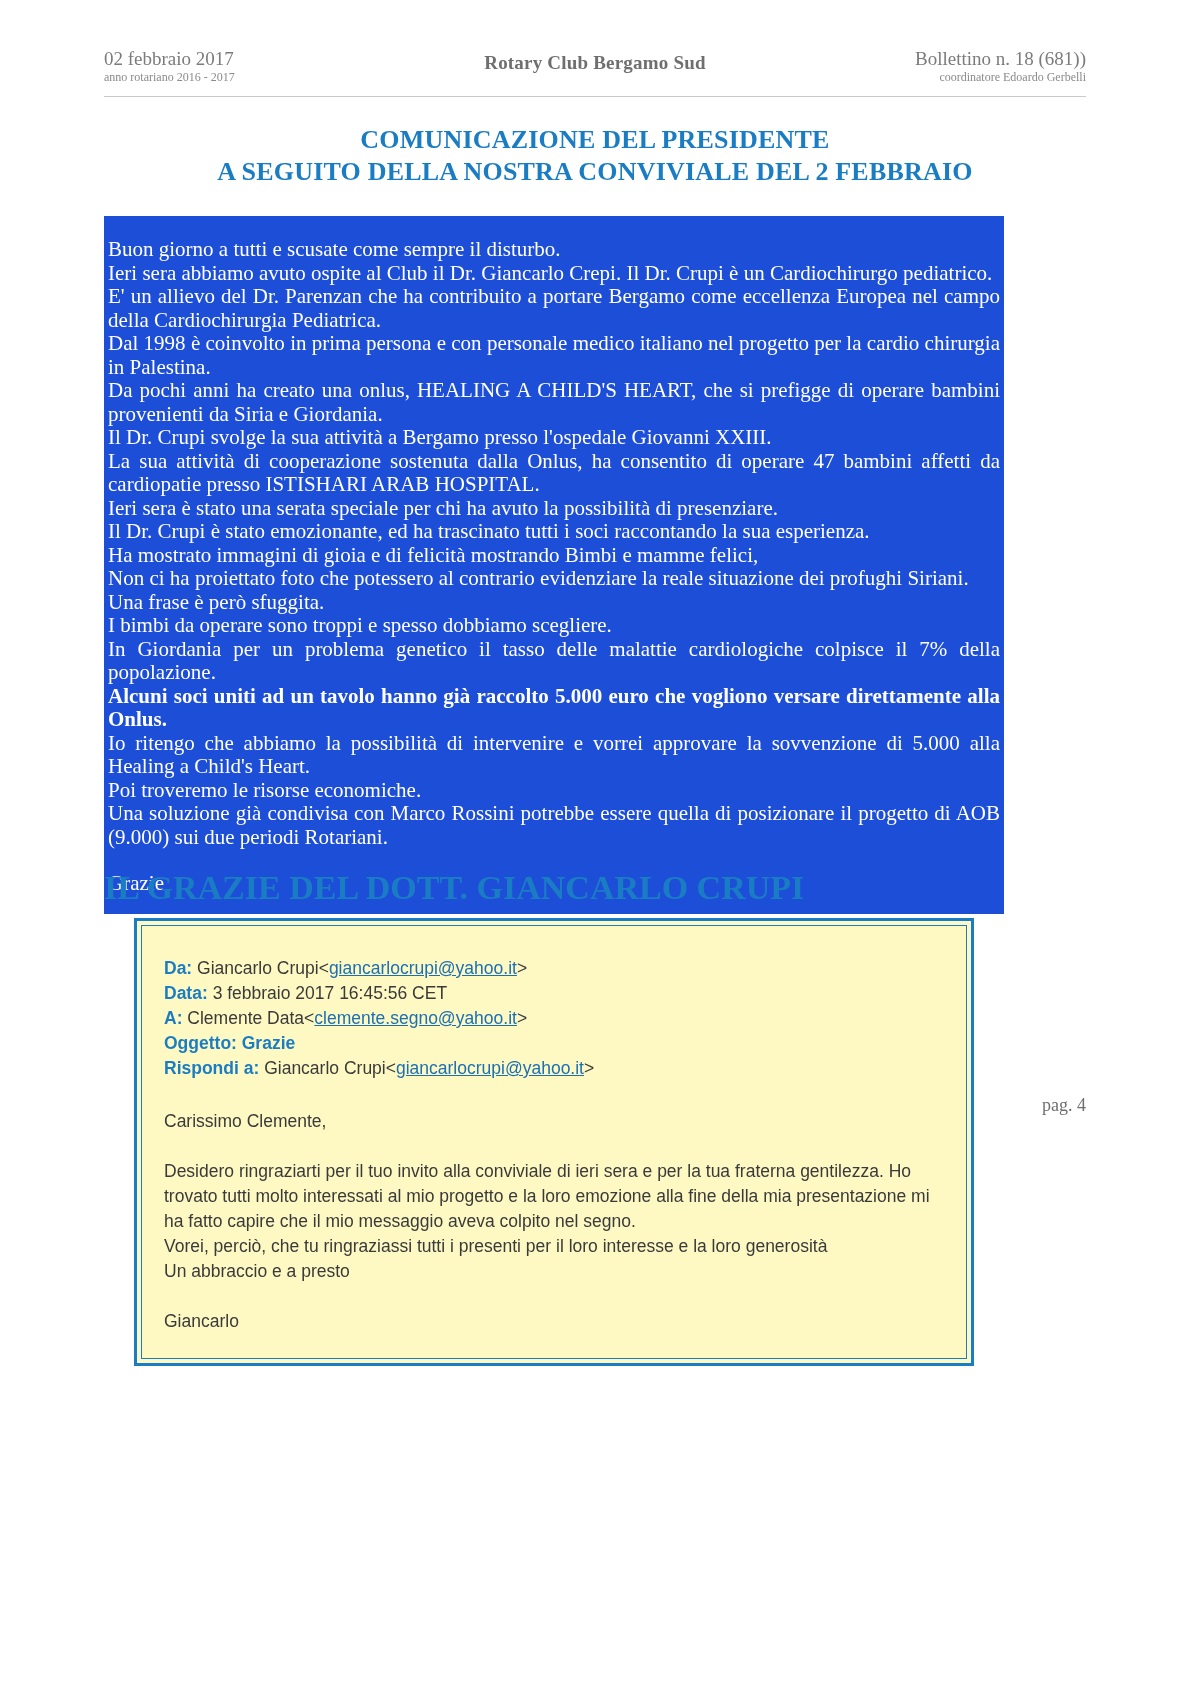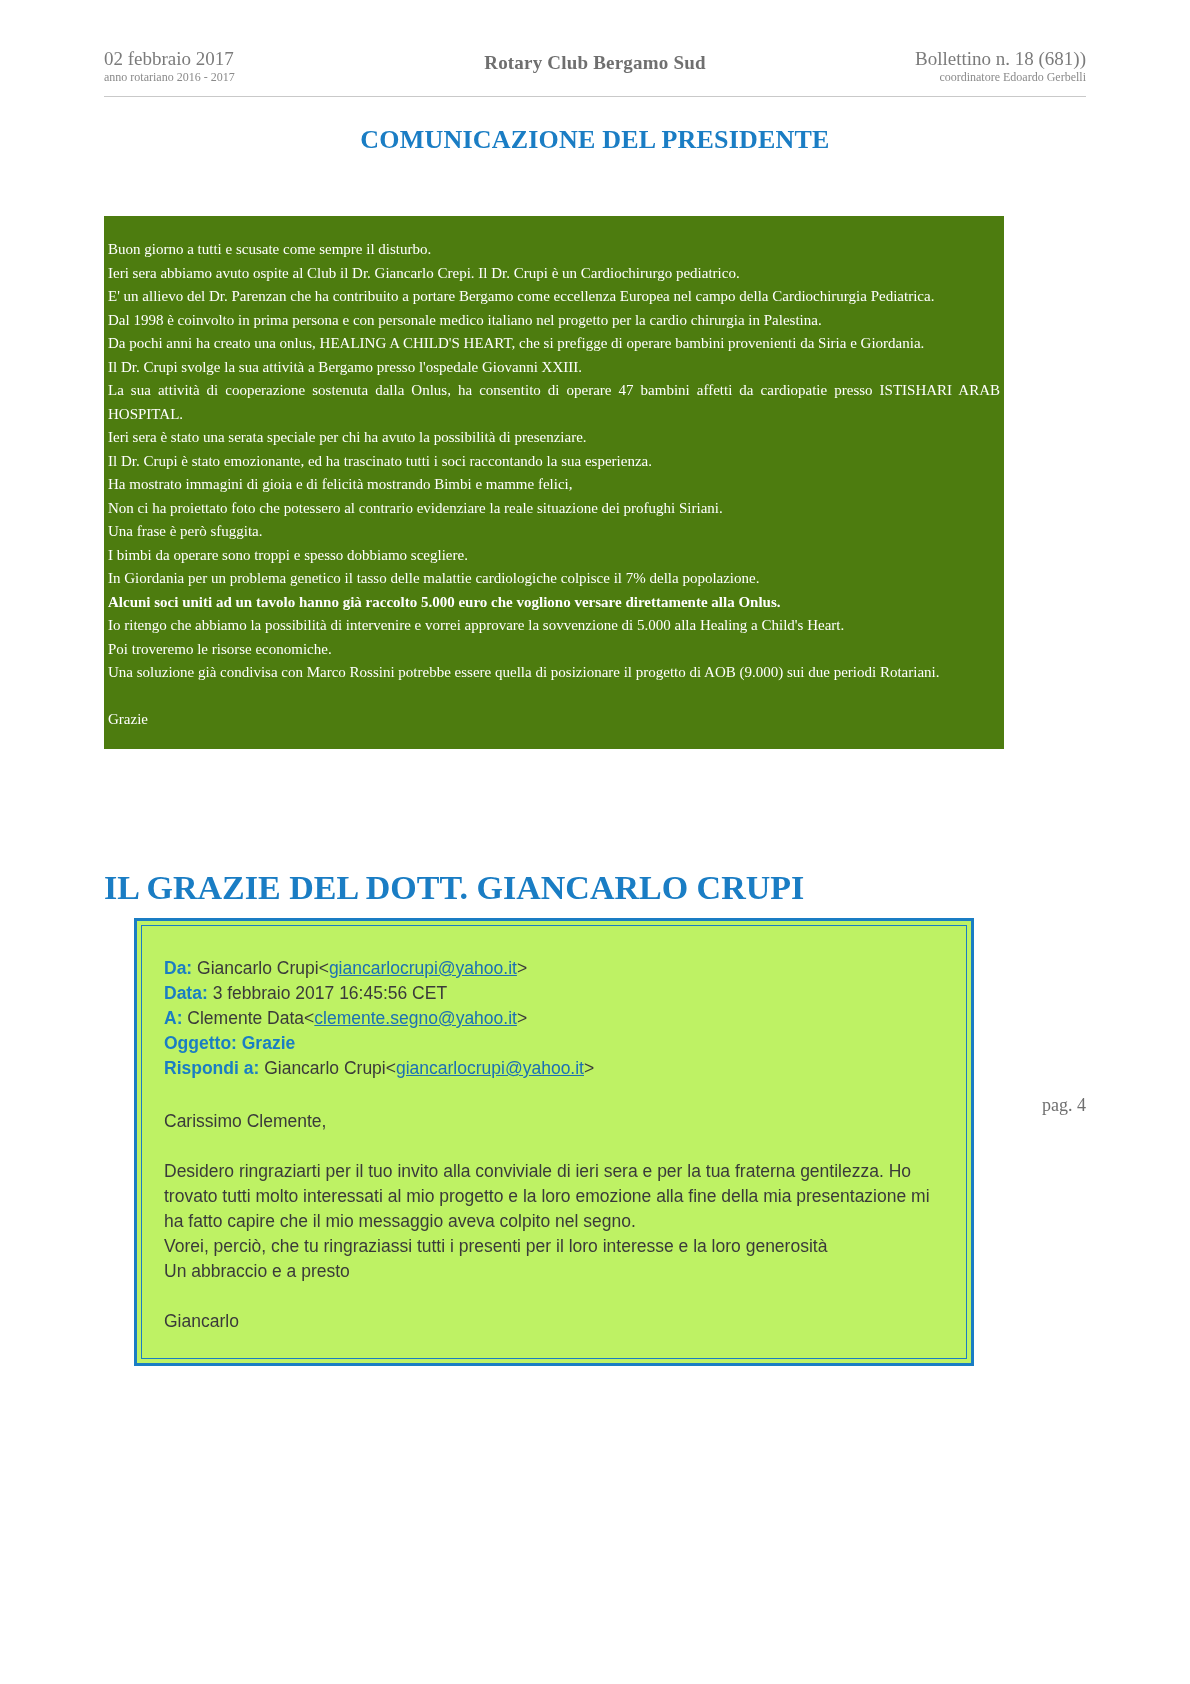--- a/index.html
+++ b/index.html
@@ -108,26 +108,26 @@
     line-height: 32px;
     letter-spacing: 0.2px;
   }
 
   
   .blue-block {
     position: absolute;
     left: 104px;
     top: 216px;
     width: 900px;
-    background: #4d7c0f;
+    background: #1d4ed8;
     color: #ffffff;
     box-sizing: border-box;
     padding: 22px 4px 18px 4px;
     font-family: "Liberation Serif", serif;
-    font-size: 15px;
+    font-size: 21px;
     line-height: 23.5px;
   }
   .blue-block p {
     margin: 0;
     text-align: justify;
     text-justify: inter-word;
   }
   .blue-block p.bold {
     font-weight: bold;
   }
@@ -151,21 +151,21 @@
 
   
   .email-box {
     position: absolute;
     left: 134px;
     top: 918px;
     width: 840px;
     height: 448px;
     box-sizing: border-box;
     border: 3px solid #1a7dc4;
-    background: #bef264;
+    background: #fef9c3;
     padding: 4px;
   }
   .email-box-inner {
     width: 100%;
     height: 100%;
     box-sizing: border-box;
     border: 1px solid #1a7dc4;
     padding: 30px 26px 20px 22px;
     font-family: "Liberation Sans", sans-serif;
     font-size: 17.5px;
@@ -220,20 +220,21 @@
     <div class="header-center">Rotary Club Bergamo Sud</div>
     <div class="header-right">
       <div class="header-bulletin">Bollettino n. 18 (681))</div>
       <div class="header-coord">coordinatore Edoardo Gerbelli</div>
     </div>
   </div>
   <div class="header-rule"></div>
 
   <div class="doc-title">
     <div>COMUNICAZIONE DEL PRESIDENTE</div>
+    <div>A SEGUITO DELLA NOSTRA CONVIVIALE DEL 2 FEBBRAIO</div>
   </div>
 
   <div class="blue-block">
     <p>Buon giorno a tutti e scusate come sempre il disturbo.</p>
     <p>Ieri sera abbiamo avuto ospite al Club il Dr. Giancarlo Crepi. Il Dr. Crupi è un Cardiochirurgo pediatrico.</p>
     <p>E' un allievo del Dr. Parenzan che ha contribuito a portare Bergamo come eccellenza Europea nel campo della Cardiochirurgia Pediatrica.</p>
     <p>Dal 1998 è coinvolto in prima persona e con personale medico italiano nel progetto per la cardio chirurgia in Palestina.</p>
     <p>Da pochi anni ha creato una onlus, HEALING A CHILD'S HEART, che si prefigge di operare bambini provenienti da Siria e Giordania.</p>
     <p>Il Dr. Crupi svolge la sua attività a Bergamo presso l'ospedale Giovanni XXIII.</p>
     <p>La sua attività di cooperazione sostenuta dalla Onlus, ha consentito di operare 47 bambini affetti da cardiopatie presso ISTISHARI ARAB HOSPITAL.</p>

